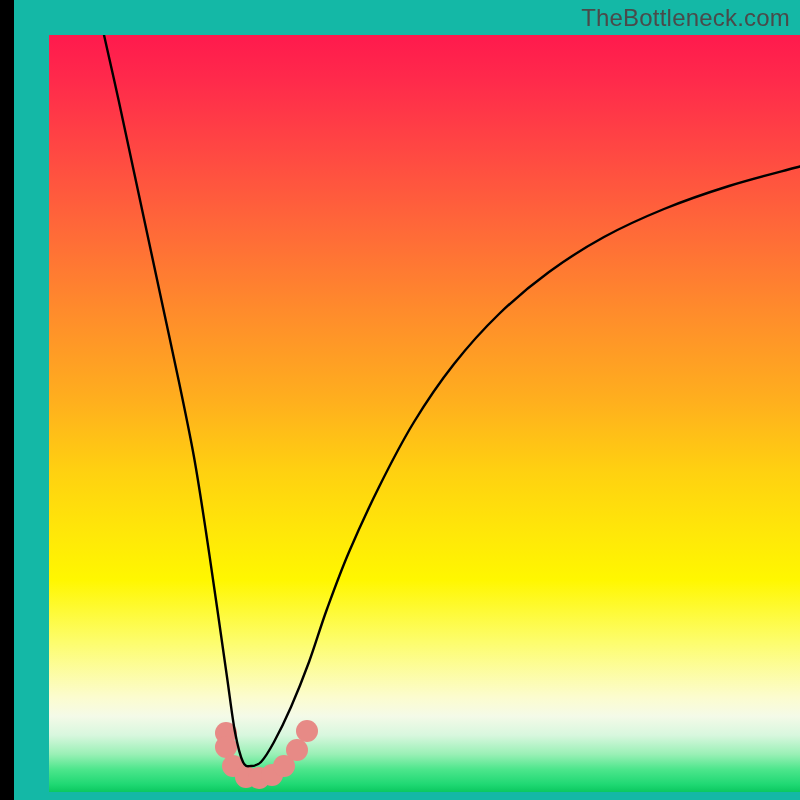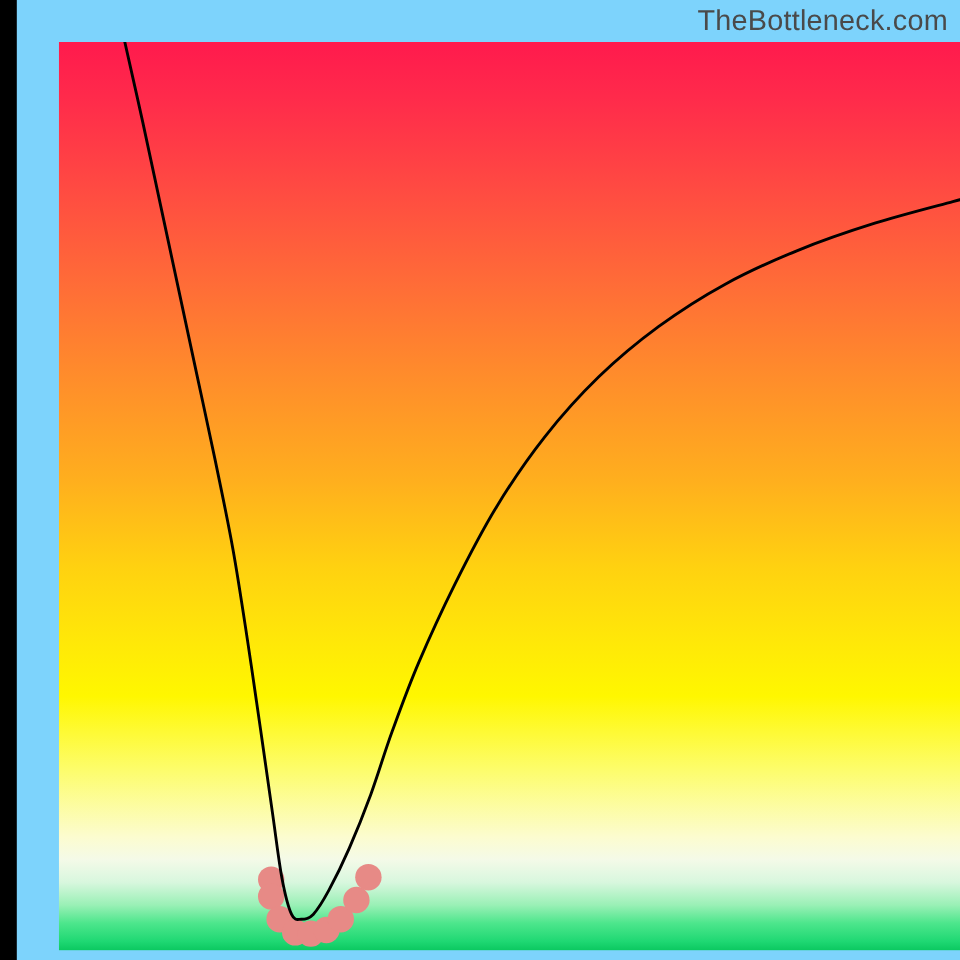--- a/index.html
+++ b/index.html
@@ -7,21 +7,21 @@
     padding: 0;
     width: 800px;
     height: 800px;
     background: #000;
     overflow: hidden;
     font-family: Arial, Helvetica, sans-serif;
   }
   .frame {
     position: absolute;
     inset: 0;
-    background: #7dd3fc;
+    background: #14b8a6;
     margin-left: 14px;
   }
   .plot {
     position: absolute;
     left: 35px;
     top: 35px;
     width: 757px;
     height: 757px;
     overflow: hidden;
   }

